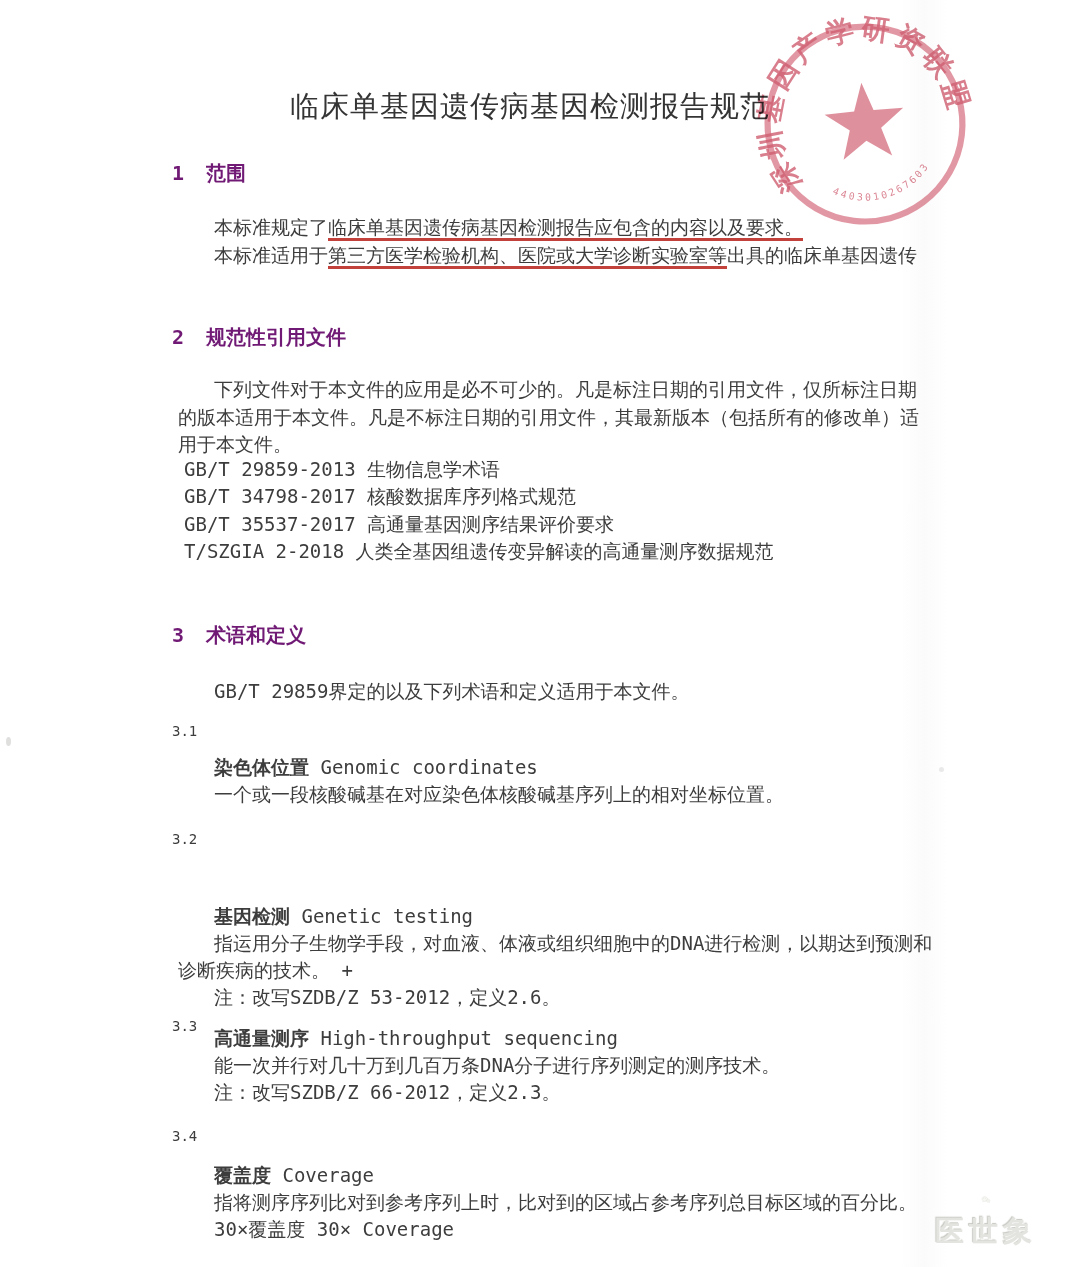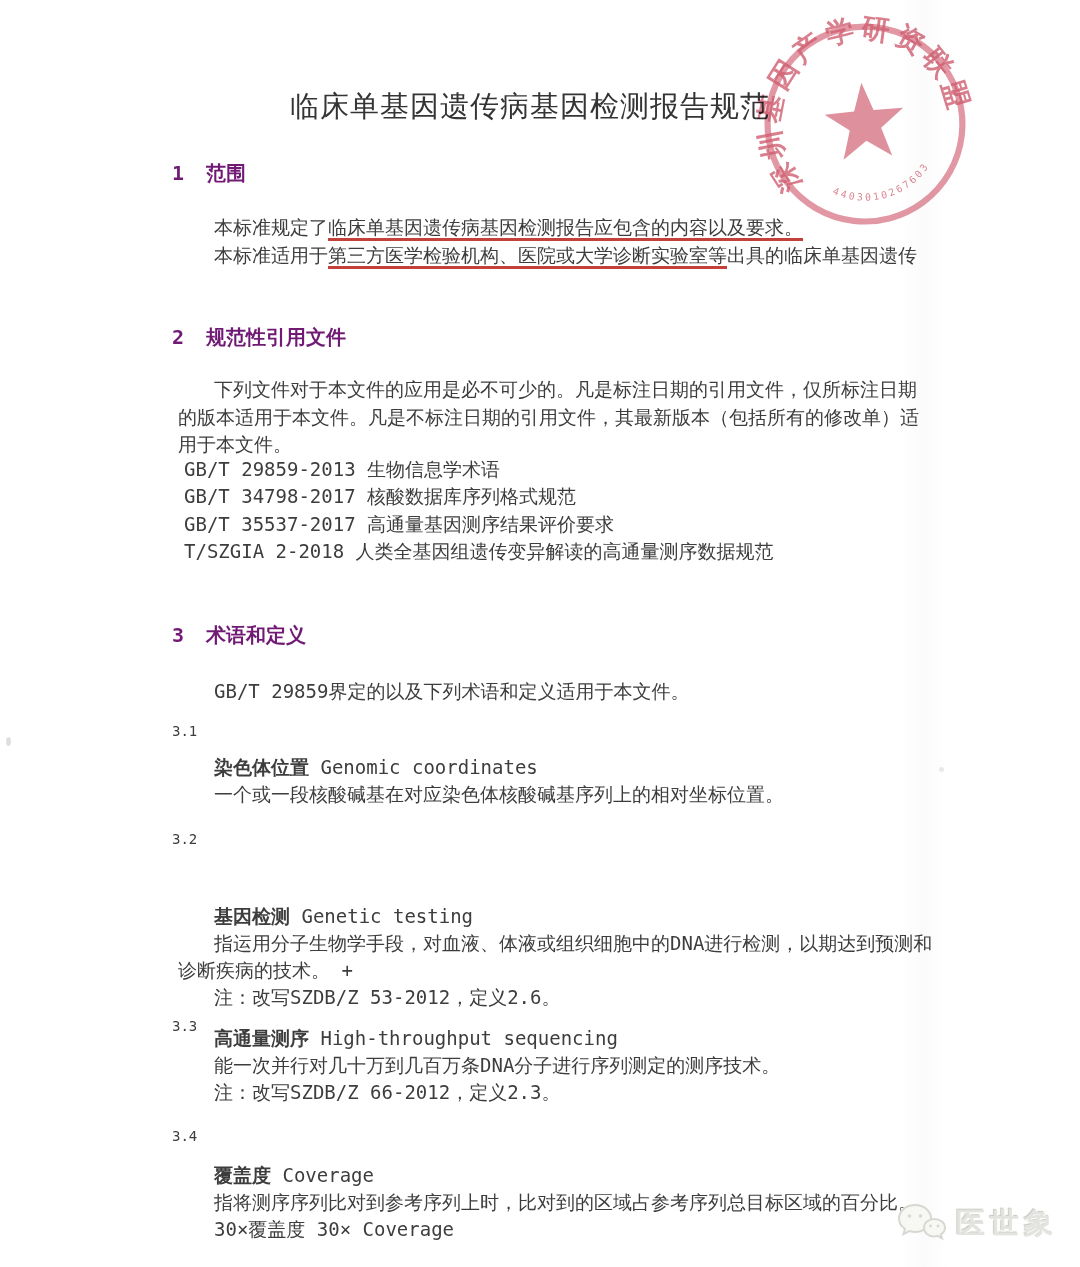--- a/index.html
+++ b/index.html
@@ -34,21 +34,21 @@
   .tid0{top:718px;} .tbody0{top:754px;}
   .tid1{top:826px;} .tbody1{top:890px;margin-top:13px;}
   .tid2{top:989px;margin-top:24px;} .tbody2{top:1025px;}
   .tid3{top:1123px;} .tbody3{top:1162px;}
   #stamp{
     top:8px;left:751px;width:228px;height:228px;
     mix-blend-mode:multiply;opacity:0.92;
   }
   #watermark{
     top:1196px;left:896px;width:180px;height:56px;
-    display:flex;align-items:center;gap:8px;
+    display:flex;align-items:center;gap:8px;flex-direction:column;
   }
   .wm-text{
     font-size:29px;font-weight:bold;letter-spacing:5px;
     color:#e3e3df;
     text-shadow:1px 1px 1px #ffffff,-1px -1px 1px #c9c9c4;
     white-space:nowrap;
   }
   .speck{position:absolute;background:#c4c4c2;border-radius:50%;opacity:0.55;}
   #speck1{left:6px;top:737px;width:5px;height:9px;}
   #speck2{left:939px;top:767px;width:5px;height:5px;opacity:0.35;}

